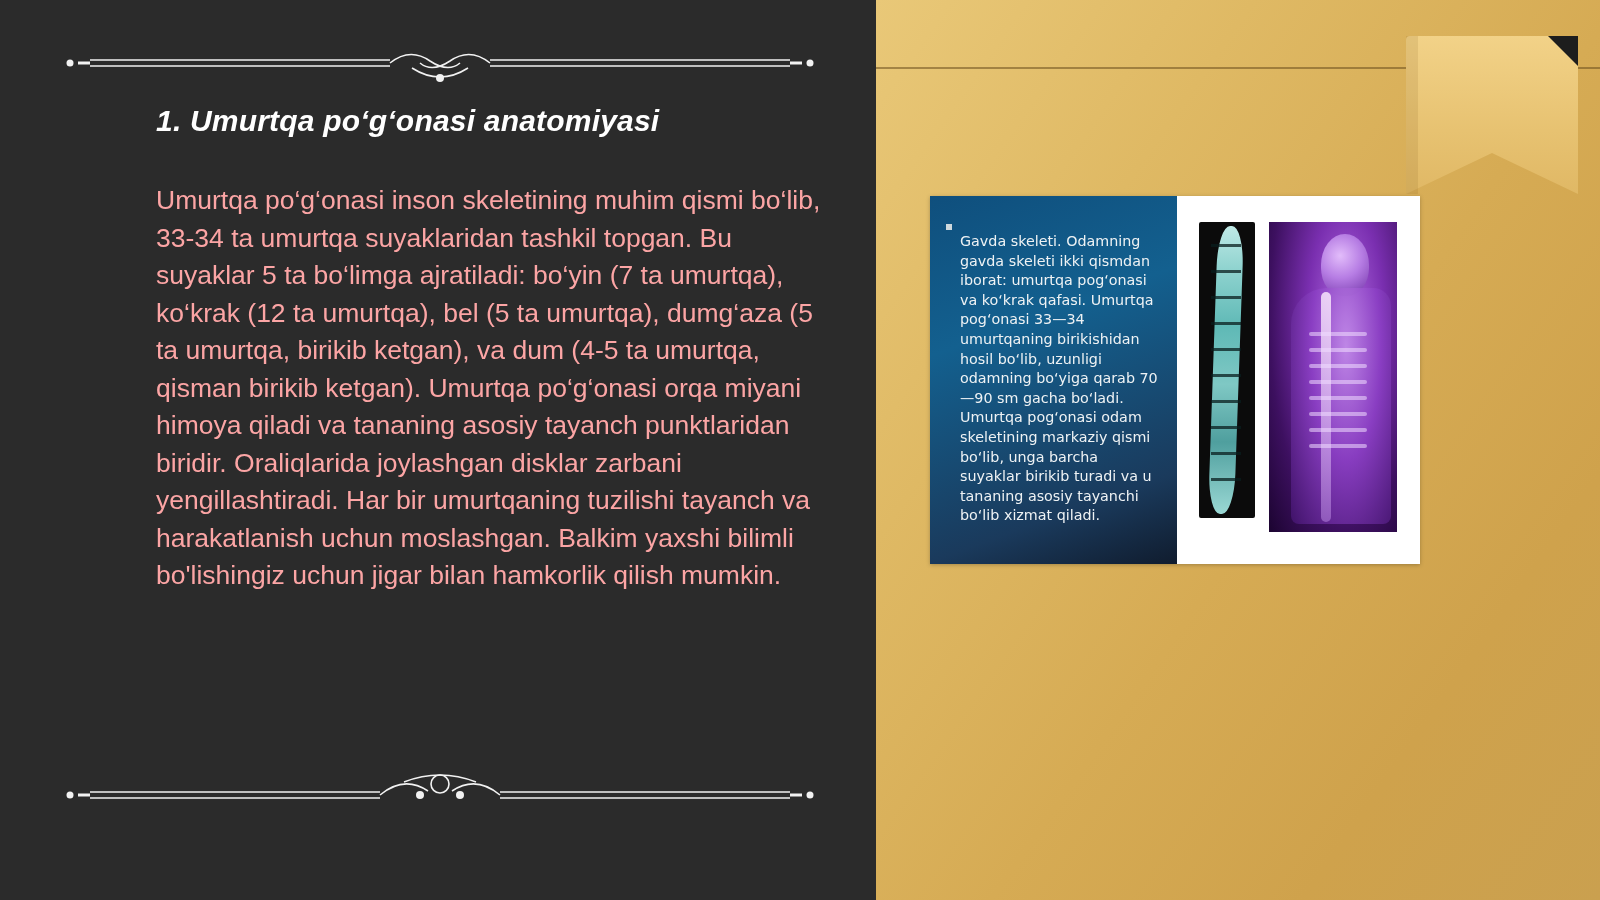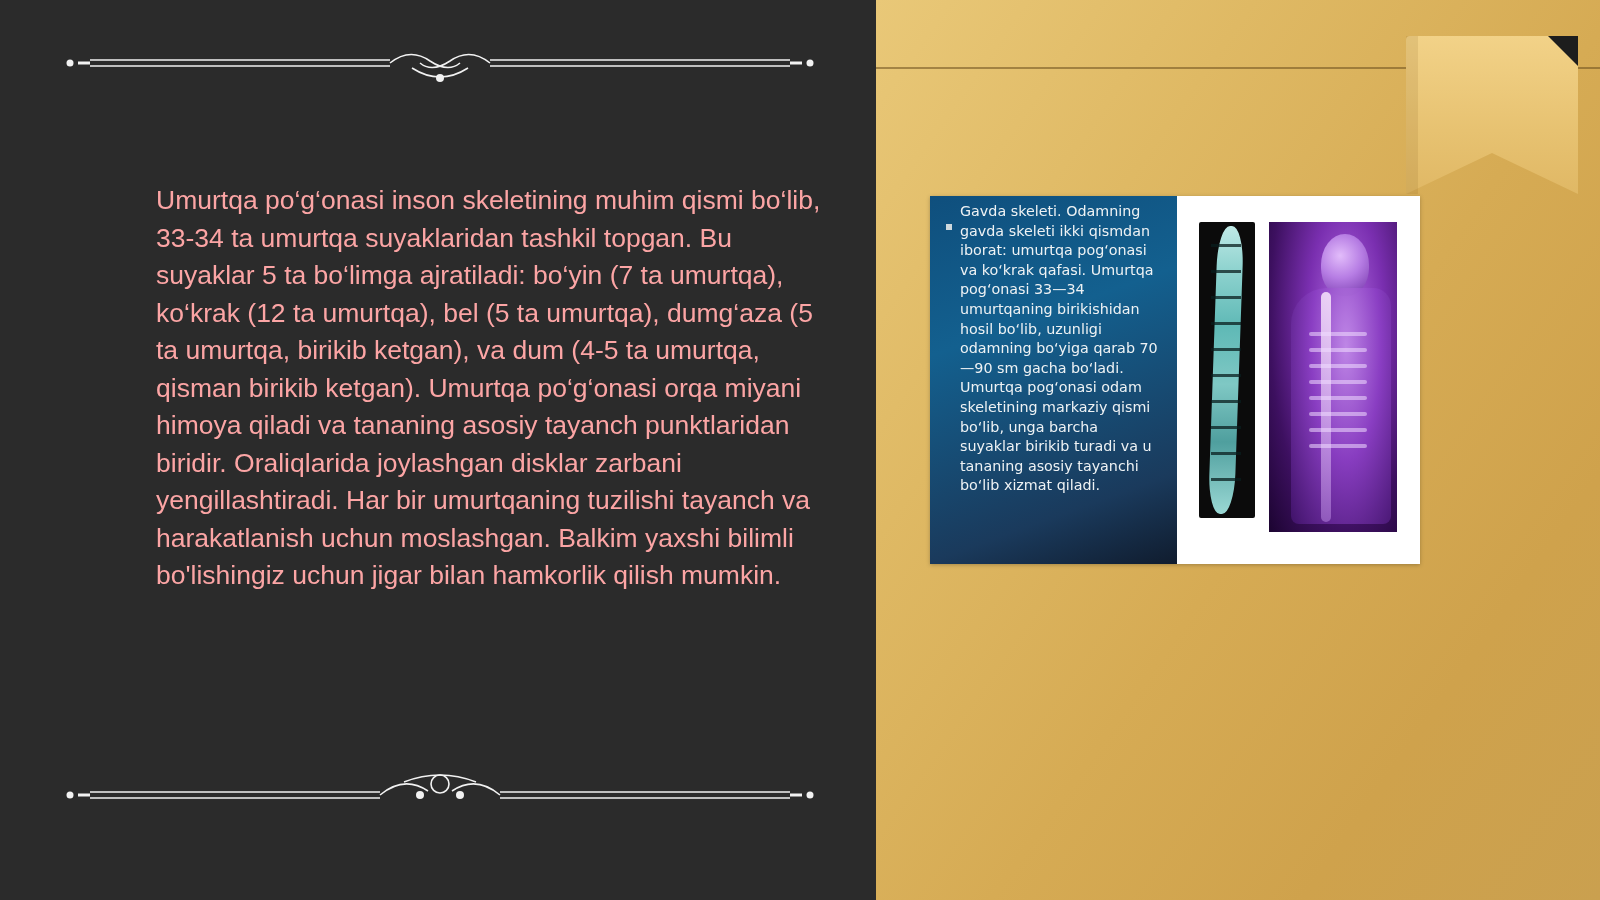--- a/index.html
+++ b/index.html
@@ -121,21 +121,21 @@
     height: 368px;
     background: #ffffff;
     box-shadow: 0 1px 4px rgba(0,0,0,.25);
     display: flex;
   }
   .pic-text-pane {
     width: 247px;
     height: 100%;
     background: linear-gradient(160deg, #0f4f7d 0%, #13608f 35%, #1a3a5c 80%, #101c2e 100%);
     box-sizing: border-box;
-    padding: 6px 14px 10px 16px;
+    padding: 36px 14px 10px 16px;
     position: relative;
   }
   .pic-bullet {
     position: absolute;
     left: 16px;
     top: 28px;
     width: 6px;
     height: 6px;
     background: #cfd8dc;
   }
@@ -295,20 +295,21 @@
           <path d="M352 30 q28 18 56 0"></path>
         </g>
         <g fill="#f2f2f2">
           <circle cx="380" cy="40" r="4"></circle>
           <circle cx="10" cy="25" r="3.5"></circle>
           <circle cx="750" cy="25" r="3.5"></circle>
         </g>
       </svg>
     </div>
 
+    <div class="title">1. Umurtqa po‘g‘onasi anatomiyasi</div>
     <div class="body-text">Umurtqa po‘g‘onasi inson skeletining muhim qismi bo‘lib, 33-34 ta umurtqa suyaklaridan tashkil topgan. Bu suyaklar 5 ta bo‘limga ajratiladi: bo‘yin (7 ta umurtqa), ko‘krak (12 ta umurtqa), bel (5 ta umurtqa), dumg‘aza (5 ta umurtqa, birikib ketgan), va dum (4-5 ta umurtqa, qisman birikib ketgan). Umurtqa po‘g‘onasi orqa miyani himoya qiladi va tananing asosiy tayanch punktlaridan biridir. Oraliqlarida joylashgan disklar zarbani yengillashtiradi. Har bir umurtqaning tuzilishi tayanch va harakatlanish uchun moslashgan. Balkim yaxshi bilimli bo'lishingiz uchun jigar bilan hamkorlik qilish mumkin.</div>
 
     <div class="ornament bottom">
       <svg viewBox="0 0 760 52" preserveAspectRatio="none" aria-hidden="true">
         <g stroke="#f2f2f2" fill="none" stroke-width="1.6">
           <line x1="30" y1="30" x2="320" y2="30"></line>
           <line x1="30" y1="36" x2="320" y2="36"></line>
           <line x1="440" y1="30" x2="730" y2="30"></line>
           <line x1="440" y1="36" x2="730" y2="36"></line>
           <line x1="18" y1="33" x2="30" y2="33" stroke-width="3"></line>

